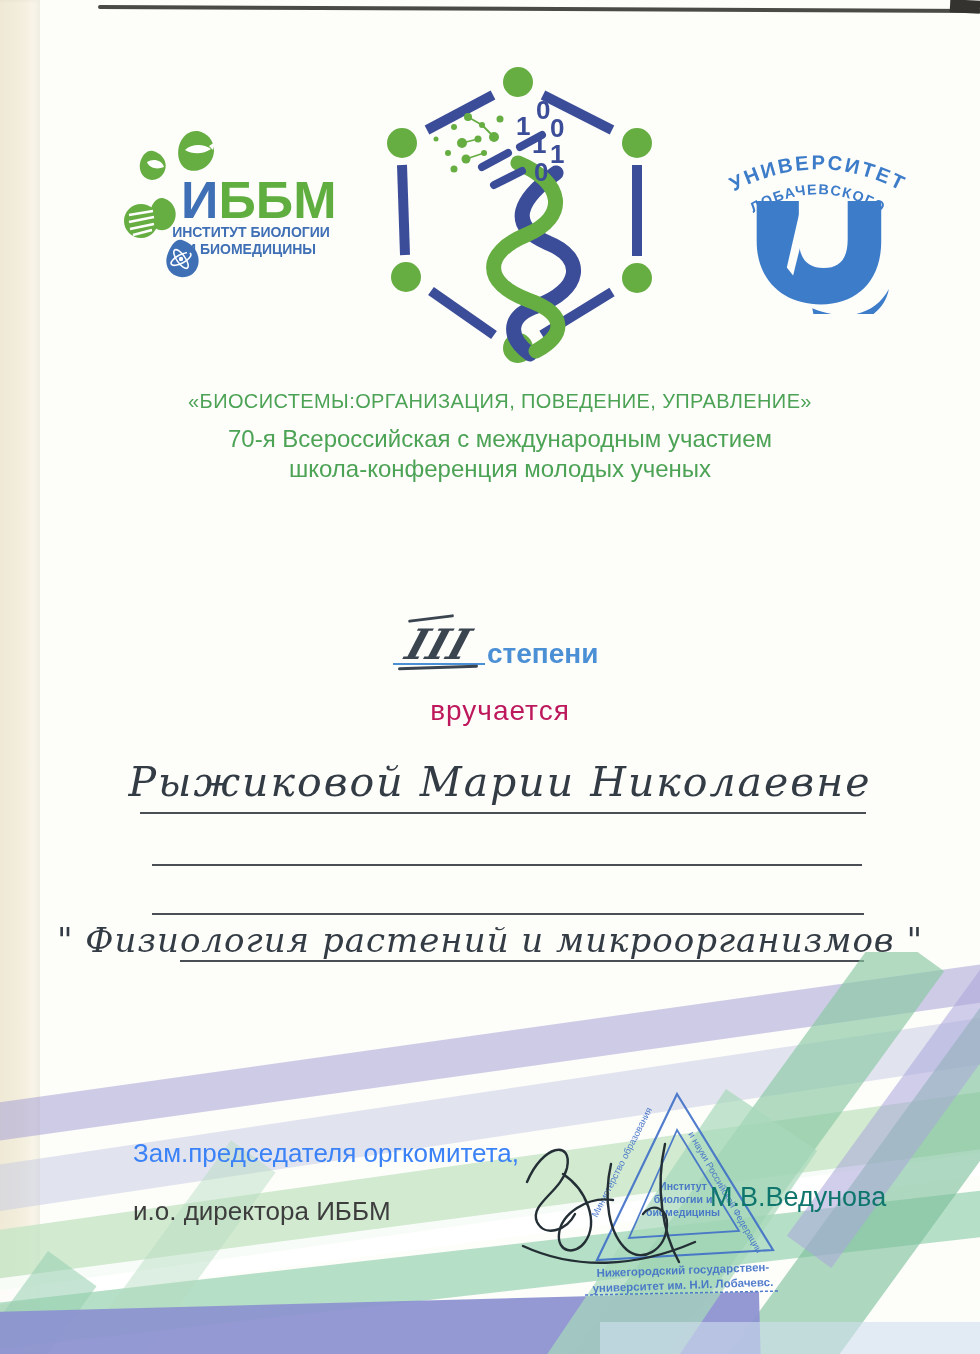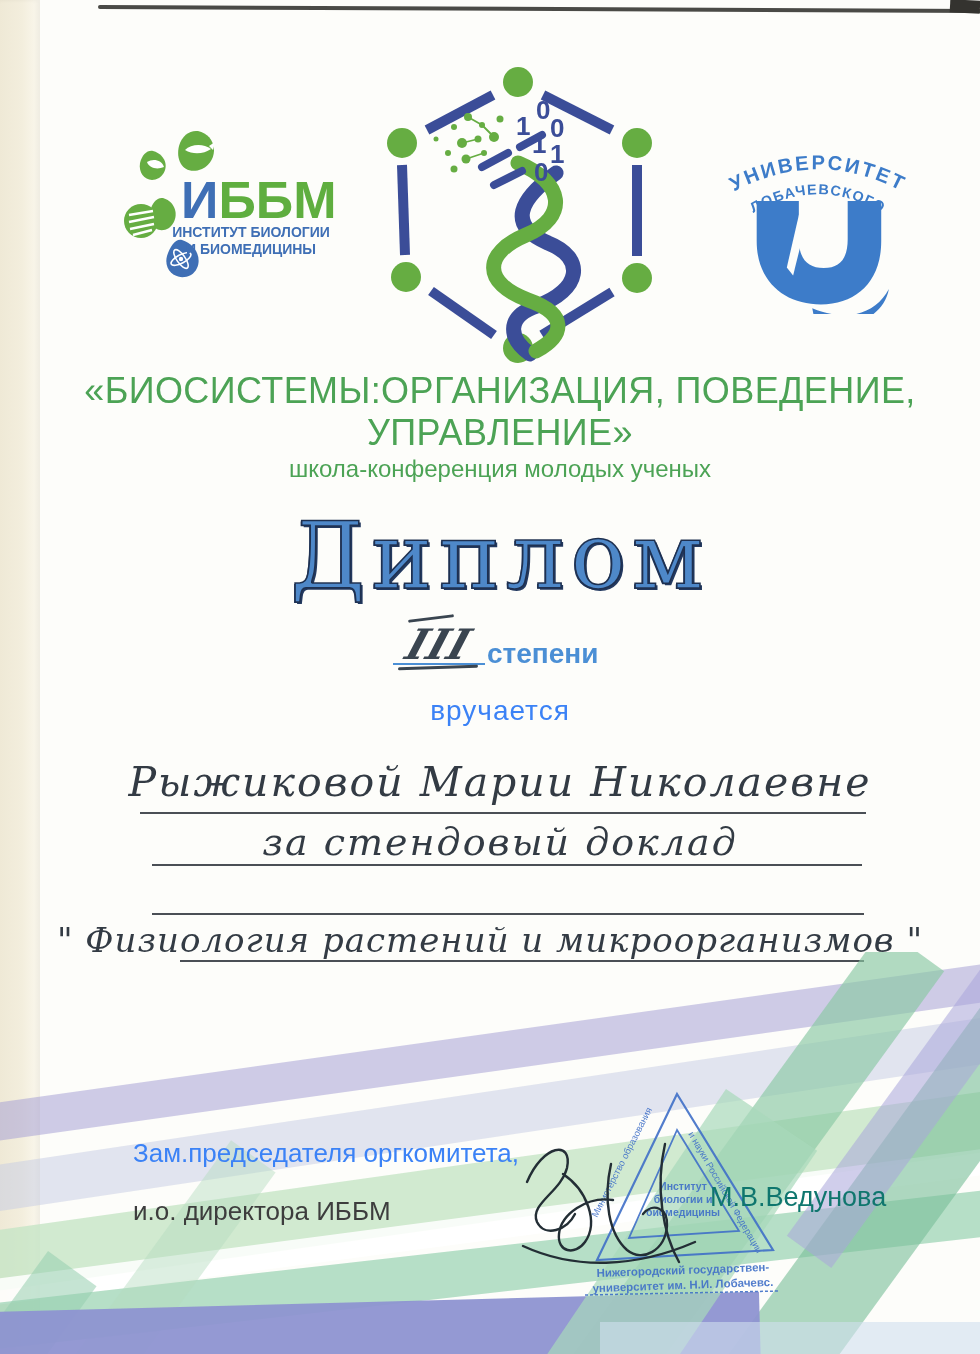--- a/index.html
+++ b/index.html
@@ -15,41 +15,41 @@
     box-shadow:inset -3px 0 4px rgba(0,0,0,0.05);
   }
   .top-edge{
     left:98px; top:7px; width:900px; height:4px; background:#4a4a46;
     transform:rotate(0.25deg); border-radius:2px;
   }
   .corner-mark{ left:950px; top:0; width:30px; height:13px; background:#34332f; transform:rotate(3deg); }
 
   
   .center-line{ left:30px; width:940px; text-align:center; }
-  .conf-title{ top:370px; font-size:36px; color:#4ca355; letter-spacing:0.4px; }
+  .conf-title{ top:390px; font-size:20px; color:#4ca355; letter-spacing:0.4px; }
   .conf-sub1{ top:425px; font-size:24px; color:#4ca355; }
   .conf-sub2{ top:455px; font-size:24px; color:#4ca355; }
 
   .heading{
     top:506px; font-family:"DejaVu Serif", serif; font-size:92px; line-height:1.1;
     color:#4e88c9; letter-spacing:6px;
     -webkit-text-stroke:1.6px #1e3050;
     text-shadow:2px 2px 0 #243a60, -1px 1px 0 #243a60;
   }
 
   .hand{ font-family:"DejaVu Serif", serif; font-style:italic; color:#333b44; }
   .degree-val{
     left:408px; top:620px; font-size:42px; font-weight:bold;
     transform:skewX(-18deg); letter-spacing:1px; color:#3a4550;
   }
   .degree-overbar{ left:408px; top:617px; width:46px; height:3px; background:#3a4550; transform:rotate(-7deg); border-radius:2px;}
   .degree-darkline{ left:398px; top:666px; width:80px; height:3px; background:#3a4550; transform:rotate(-2deg); border-radius:2px;}
   .degree-blueline{ left:393px; top:663px; width:92px; height:2px; background:#4b8fd5; }
   .degree-label{ left:487px; top:638px; font-size:28px; color:#4b8fd5;font-weight:bold; }
-  .presented{ top:695px; font-size:28px; color:#3b82f6; letter-spacing:1px; }
+  .presented{ top:695px; font-size:28px; color:#be185d; letter-spacing:1px; }
 
   .rule{ background:#4a4f55; height:2px; }
   .recipient-name{ top:758px; font-size:41px; letter-spacing:2px; }
   .reason{ top:820px; font-size:38px; letter-spacing:2px; }
   .direction-intro{ top:872px; font-size:38px; letter-spacing:2px; }
   .direction-title{ top:920px; font-size:34px; letter-spacing:1px; left:10px; width:960px; }
 
   
   #ribbons{ left:0; top:952px; width:980px; height:402px; overflow:hidden; }
   .band{ position:absolute; }
@@ -160,36 +160,35 @@
       <textPath href="#arc2" startOffset="50%" text-anchor="middle">ЛОБАЧЕВСКОГО</textPath>
     </text>
     <g transform="translate(56,72)">
       <path fill="#3d7cc9" d="M0,0 L44,0 L44,40 C44,60 53,70 70,70 C87,70 95,60 95,40 L95,0 L130,0 L130,42 C130,84 104,108 67,108 C29,108 0,84 0,42 Z"></path>
       <path fill="#fdfdfa" d="M46,-4 L56,-4 L40,78 L33,70 Z" transform="rotate(3 45 40)"></path>
       <path fill="#3d7cc9" d="M58,112 C95,127 124,118 138,92 C132,124 96,136 60,122 Z"></path>
     </g>
   </svg>
 
   <div class="abs center-line conf-title">«БИОСИСТЕМЫ:ОРГАНИЗАЦИЯ, ПОВЕДЕНИЕ, УПРАВЛЕНИЕ»</div>
+  <div class="abs center-line conf-sub1">70-я Всероссийская с международным участием</div>
   <div class="abs center-line conf-sub2">школа-конференция молодых ученых</div>
 
-  <div class="abs center-line heading">Диплом</div>
 
   <div class="abs degree-overbar"></div>
   <div class="abs hand degree-val">III</div>
   <div class="abs degree-blueline"></div>
   <div class="abs degree-darkline"></div>
   <div class="abs degree-label">степени</div>
 
   <div class="abs center-line presented">вручается</div>
 
   <div class="abs center-line hand recipient-name">Рыжиковой Марии Николаевне</div>
   <div class="abs rule" style="left:140px; top:812px; width:726px;"></div>
 
-  <div class="abs center-line hand reason">за стендовый доклад</div>
   <div class="abs rule" style="left:152px; top:864px; width:710px;"></div>
 
   <div class="abs rule" style="left:152px; top:913px; width:712px;"></div>
 
   <div class="abs hand direction-title" style="text-align:center;">" Физиология растений и микроорганизмов "</div>
   <div class="abs rule" style="left:180px; top:960px; width:684px;"></div>
 
   <div class="abs" id="ribbons">
     <div class="band" style="left:-60px;  top:78px;  width:1150px; height:38px; transform:rotate(-8deg);   background:rgba(168,162,214,0.55);"></div>
     <div class="band" style="left:-80px;  top:135px; width:1200px; height:46px; transform:rotate(-8.5deg); background:rgba(198,204,228,0.5);"></div>

